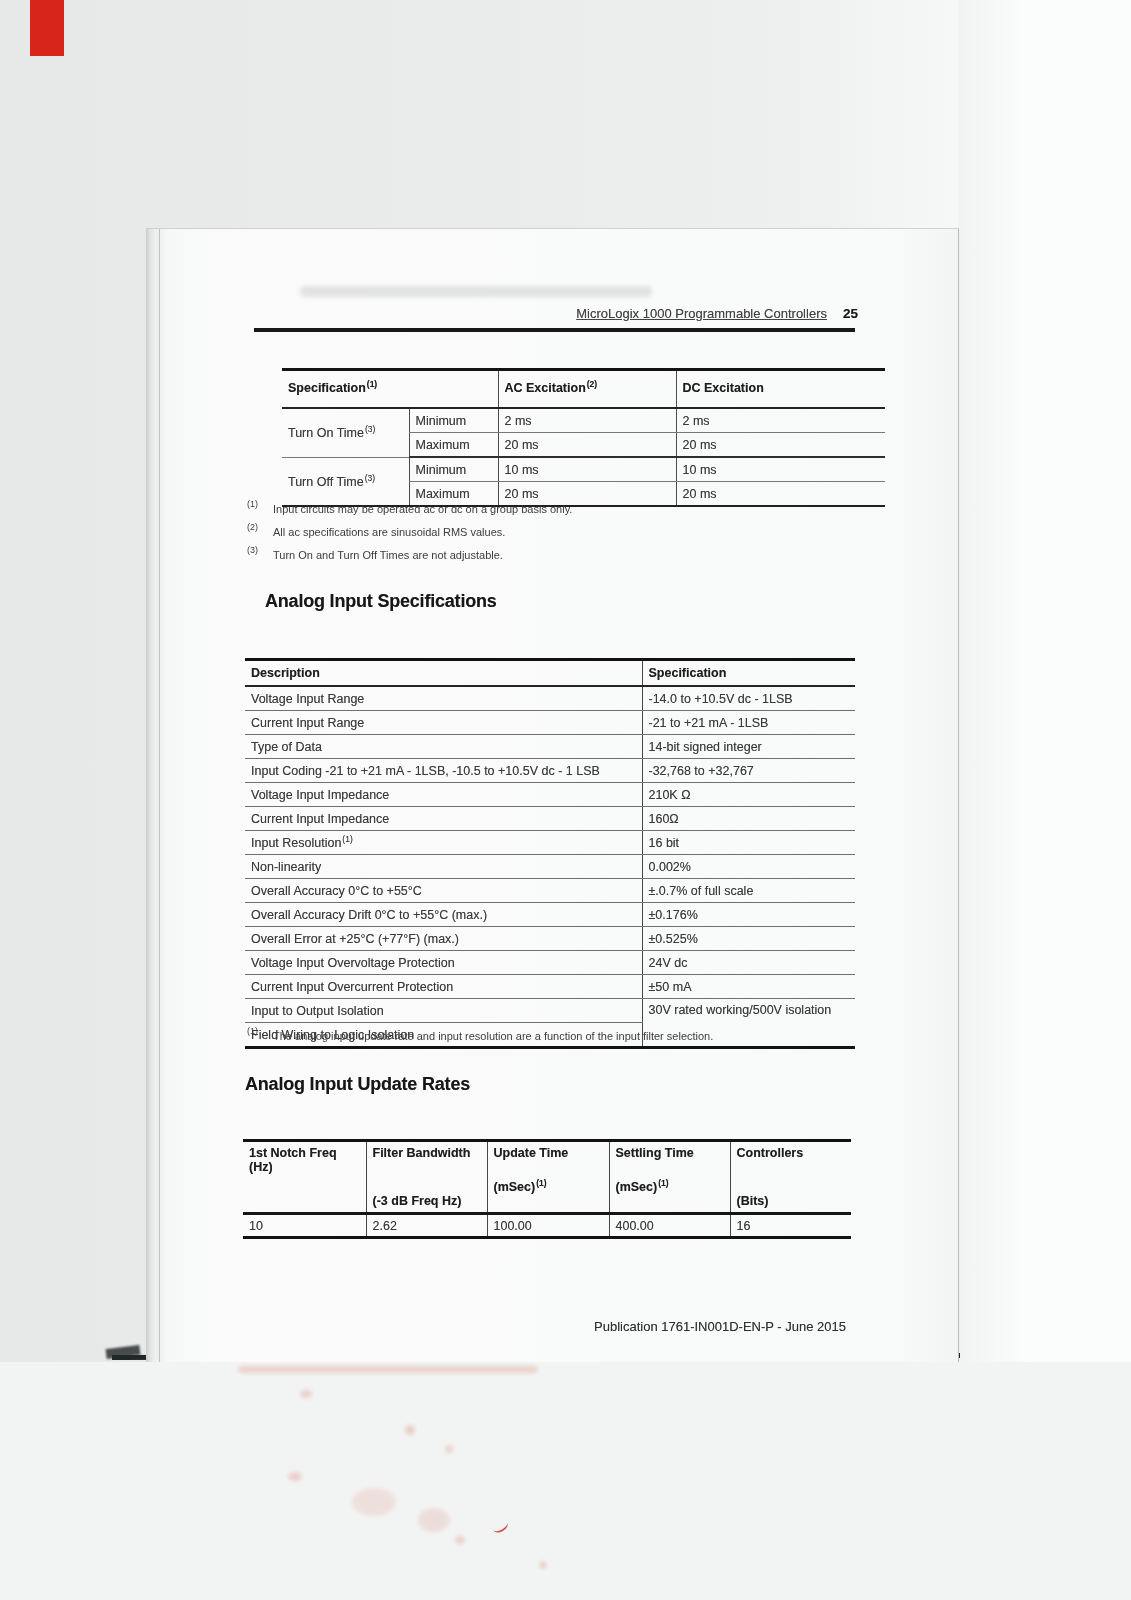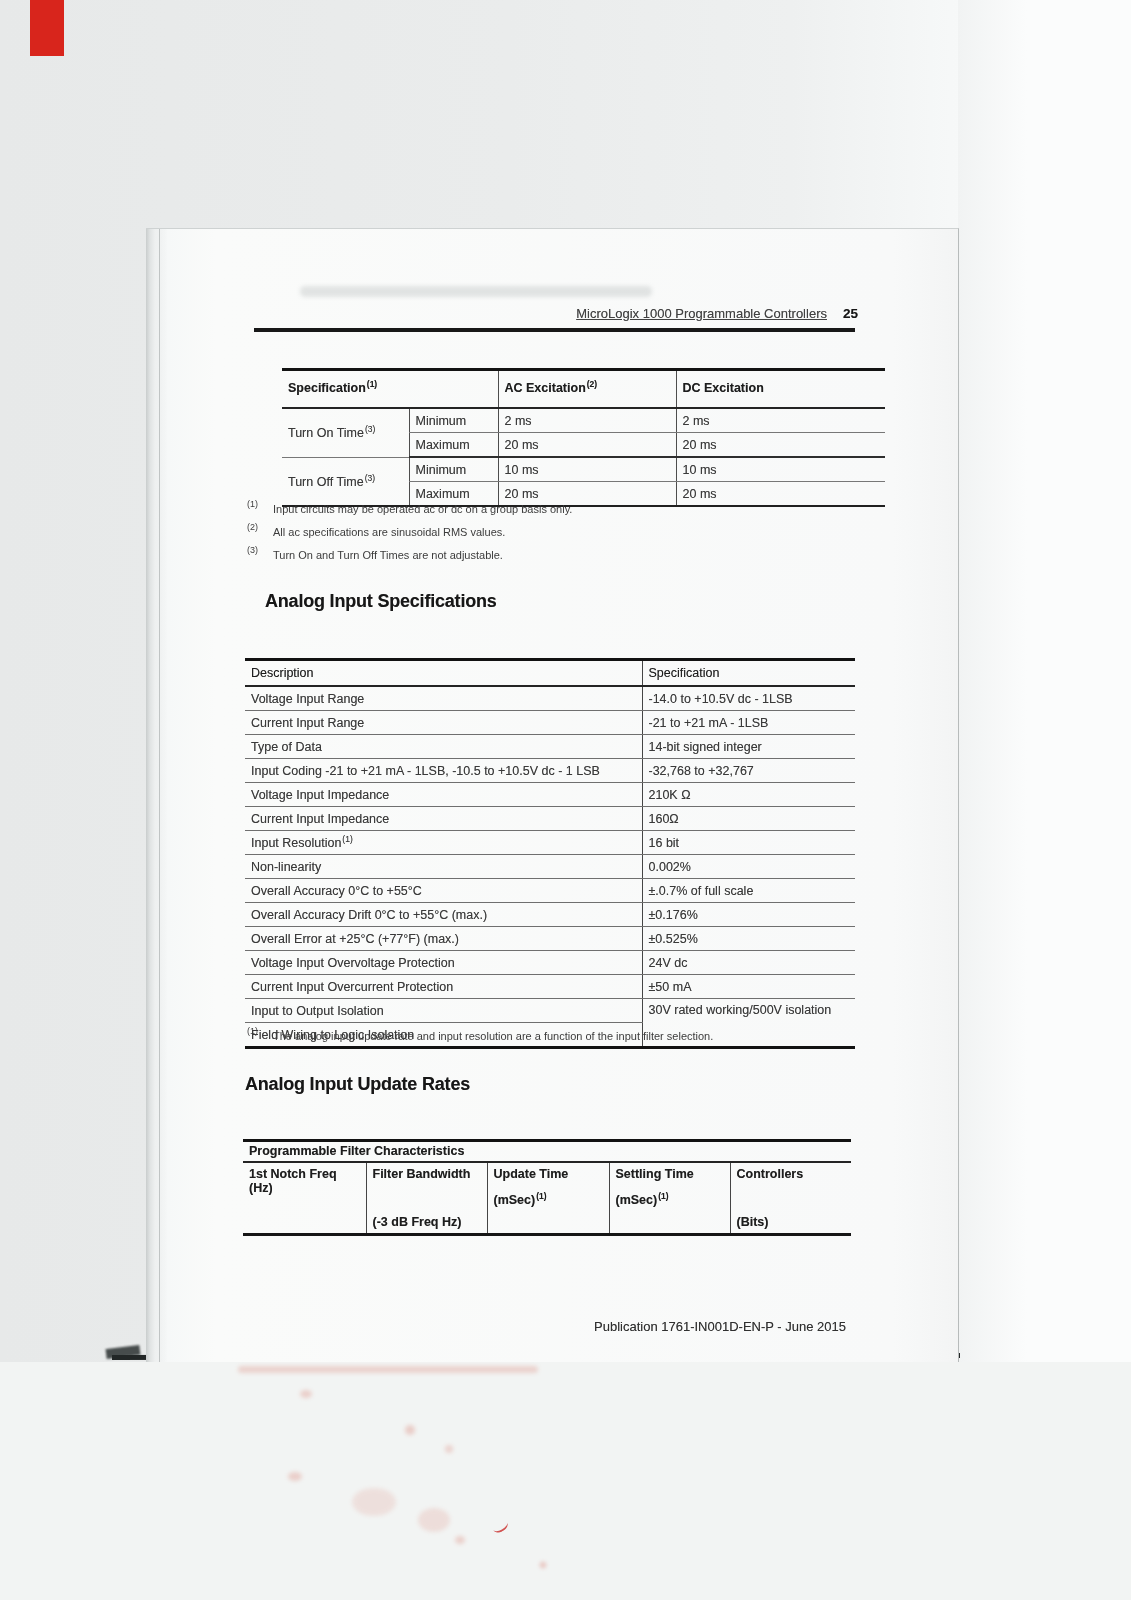--- a/index.html
+++ b/index.html
@@ -47,37 +47,37 @@
   .t1 th{height:30px;text-align:left;font-weight:bold;color:#1d1d1d;padding:2px 0 4px 6px;
       border-bottom:2px solid #242424;vertical-align:middle;}
   .t1 td{height:22px;padding:1px 0 0 6px;vertical-align:middle;}
   .t1 .vdiv{border-left:1px solid #4d4d4d;}
   .t1 tr.thin td{border-bottom:1px solid #777;}
   .t1 tr.heavy td, .t1 td.group-a{border-bottom:2px solid #2e2e2e;}
 
   
   .t2{position:absolute;left:99px;top:429px;width:610px;font-size:12.5px;
       border-top:3px solid #121212;border-bottom:3px solid #121212;}
-  .t2 th{height:21px;text-align:left;font-weight:normal;color:#1d1d1d;padding:1px 0 2px 6px;
+  .t2 th{height:21px;text-align:left;font-weight:bold;color:#1d1d1d;padding:1px 0 2px 6px;
       border-bottom:2px solid #242424;}
   .t2 td{height:22px;padding:1px 6px 0 6px;border-bottom:1px solid #6f6f6f;}
   .t2 td.spec{border-left:1px solid #454545;}
   .t2 td.rowspan-cell{vertical-align:top;padding-top:4px;}
   .t2 tr:last-child td{border-bottom:none;}
 
   
   .t3{position:absolute;left:97px;top:910px;width:608px;font-size:12.5px;
       border-top:3px solid #121212;border-bottom:3px solid #121212;}
   .t3 .title-row td{height:17px;font-weight:bold;color:#1d1d1d;padding:0 0 2px 6px;
       border-bottom:2px solid #242424;}
   .t3 th{height:62px;text-align:left;font-weight:bold;color:#1d1d1d;padding:4px 4px 4px 6px;
       border-bottom:3px solid #161616;vertical-align:top;}
   .t3 th .cellflex{display:flex;flex-direction:column;height:100%;}
   .t3 th .cellflex.gap{justify-content:space-between;gap:15px;}
-  .t3 th .line2{margin-top:12px;}
+  .t3 th .line2{margin-top:20px;}
   .t3 td{height:20px;padding:1px 0 0 6px;}
   .t3 .vdiv{border-left:1px solid #454545;}
 
   .fn-block{position:absolute;left:101px;}
   .fn-row{position:absolute;left:0;white-space:nowrap;}
   .fn-marker{display:inline-block;width:26px;font-size:9px;vertical-align:top;color:#3c3c3c;}
   .fn-text{font-size:11px;color:#3c3c3c;}
 
   .section-heading{position:absolute;font-size:18px;font-weight:bold;color:#171717;
       letter-spacing:-0.2px;white-space:nowrap;}
@@ -242,23 +242,20 @@
 
   <table class="t3 txt-soft">
     <colgroup>
         <col style="width:123px">
         <col style="width:121px">
         <col style="width:122px">
         <col style="width:121px">
         <col style="width:121px">
       </colgroup>
     <tbody>
-        <tr class="title-row">
-      <td colspan="5">Programmable Filter Characteristics</td>
-    </tr>
     <tr>
       <th>
             <div class="cellflex">
               <span>1st Notch Freq (Hz)</span>
             </div>
           </th>
       <th class="vdiv">
             <div class="cellflex gap">
               <span>Filter  Bandwidth</span>
               <span>(-3 dB Freq  Hz)</span>
@@ -275,20 +272,27 @@
               <span>Settling Time</span>
               <span class="line2"><span>(mSec)</span><sup>(1)</sup></span>
             </div>
           </th>
       <th class="vdiv">
             <div class="cellflex gap">
               <span>Controllers</span>
               <span>(Bits)</span>
             </div>
           </th>
+    </tr>
+    <tr>
+      <td>10</td>
+      <td class="vdiv">2.62</td>
+      <td class="vdiv">100.00</td>
+      <td class="vdiv">400.00</td>
+      <td class="vdiv">16</td>
     </tr>
   </tbody>
     </table>
 
   <div class="footer-line txt-soft">Publication 1761-IN001D-EN-P - June 2015</div>
   <div class="bleed-smear" style="left:154px;top:57px;"></div>
 </div>
 
 <div class="smudge" style="left:238px;top:1366px;width:300px;height:7px;opacity:.28;border-radius:4px;"></div>
 <div class="smudge" style="left:300px;top:1390px;width:12px;height:8px;opacity:.30;"></div>

